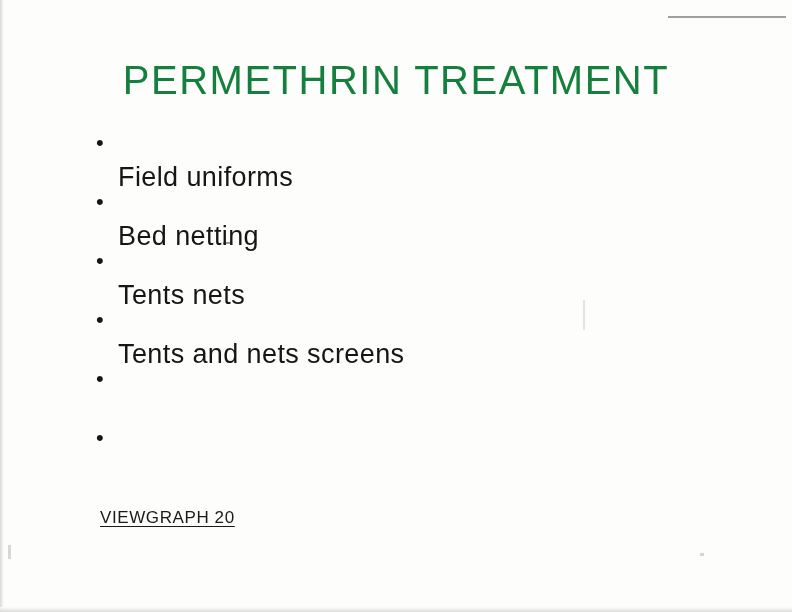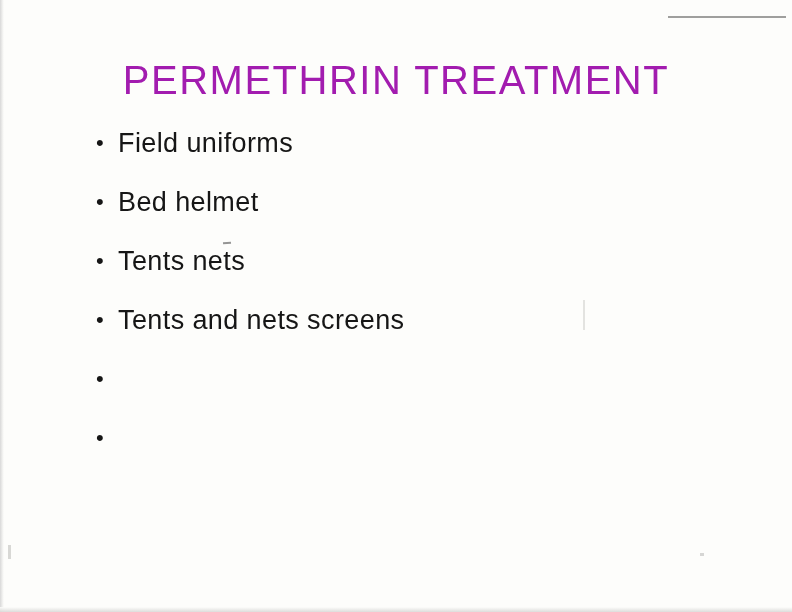--- a/index.html
+++ b/index.html
@@ -80,21 +80,21 @@
 
   .slide-title {
     position: absolute;
     left: 0;
     top: 58px;
     width: 792px;
     text-align: center;
     font-size: 40px;
     letter-spacing: 1.5px;
     font-weight: 400;
-    color: #a21caf;
+    color: #15803d;
     white-space: nowrap;
   }
 
   .bullet-list {
     position: absolute;
     left: 96px;
     top: 128px;
     width: 620px;
     list-style: none;
     margin: 0;
@@ -112,20 +112,21 @@
     display: inline-block;
     width: 22px;
     flex: 0 0 22px;
     font-size: 22px;
     line-height: 30px;
     color: #161616;
   }
   .bullet-text {
     display: inline-block;
     line-height: 30px;
+    margin-top: 34px;
   }
 
   .viewgraph-label {
     position: absolute;
     left: 100px;
     top: 508px;
     font-size: 17px;
     letter-spacing: 0.6px;
     color: #1a1a1a;
     text-decoration: underline;
@@ -160,32 +161,33 @@
 
   <div class="stray-mark"></div>
 
   <ul class="bullet-list">
     <li class="bullet-item">
       <span class="bullet-dot">•</span>
       <span class="bullet-text">Field uniforms</span>
     </li>
     <li class="bullet-item">
       <span class="bullet-dot">•</span>
-      <span class="bullet-text">Bed helmet</span>
+      <span class="bullet-text">Bed netting</span>
     </li>
     <li class="bullet-item">
       <span class="bullet-dot">•</span>
       <span class="bullet-text">Tents nets</span>
     </li>
     <li class="bullet-item">
       <span class="bullet-dot">•</span>
       <span class="bullet-text">Tents and nets screens</span>
     </li>
     <li class="bullet-item">
       <span class="bullet-dot">•</span>
     </li>
     <li class="bullet-item">
       <span class="bullet-dot">•</span>
     </li>
   </ul>
 
+  <div class="viewgraph-label">VIEWGRAPH 20</div>
 
 </div>
 
 </body></html>

